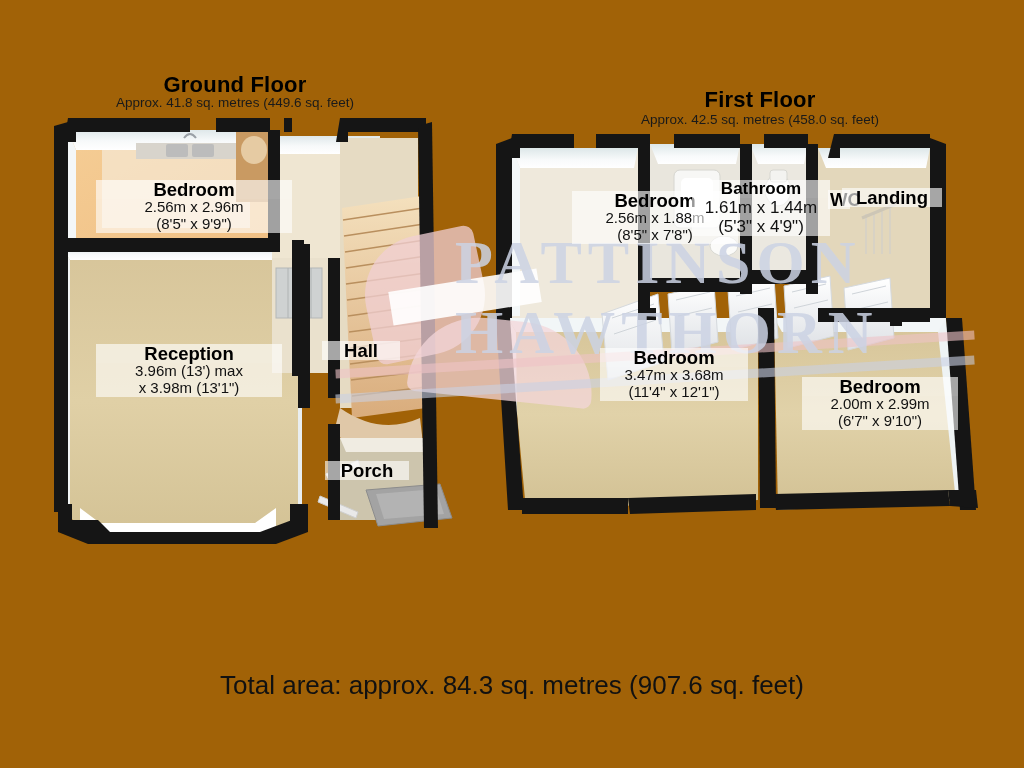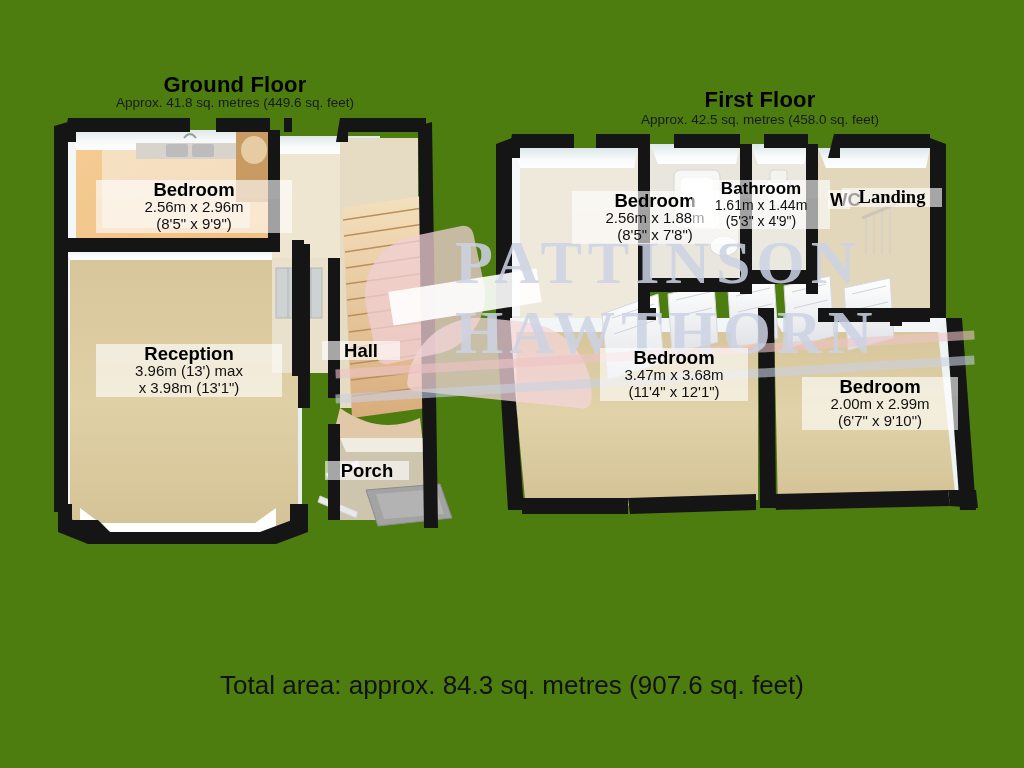--- a/index.html
+++ b/index.html
@@ -7,21 +7,21 @@
     margin: 0; padding: 0;
     width: 1024px; height: 768px;
     background: #ffffff;
     font-family: "Liberation Sans", sans-serif;
     overflow: hidden;
   }
   #page {
     position: relative;
     width: 1024px;
     height: 768px;
-    background: #4d7c0f;
+    background: #a16207;
   }
 
   
   .floor-title {
     position: absolute;
     text-align: center;
     font-weight: bold;
     font-size: 22px;
     color: #000;
     letter-spacing: 0.2px;
@@ -122,34 +122,34 @@
   }
   .room-label .rdim {
     display: block;
     font-size: 15px;
     color: #111;
     line-height: 1.12;
     background: rgba(255,255,255,0.60);
     padding: 0 2px;
   }
   .room-label.small .rname { font-size: 17px; }
-  .room-label.small .rdim  { font-size: 14px; }
+  .room-label.small .rdim  { font-size: 17px; }
   .room-label.plain .rname { font-size: 18.5px; }
 
   
   #lbl-kitchen   { left: 96px;  top: 180px; width: 196px; }
   #lbl-dining    { left: 252px; top: 150px; width: 130px; }
   #lbl-reception { left: 96px;  top: 344px; width: 186px; border-radius: 10px; }
   #lbl-hall      { left: 322px; top: 341px; width: 78px; }
   #lbl-porch     { left: 325px; top: 461px; width: 84px; }
 
   #lbl-bed1      { left: 572px; top: 191px; width: 166px; }
   #lbl-bath      { left: 692px; top: 180px; width: 138px; }
   #lbl-wc        { left: 820px; top: 190px; width: 30px; padding-left: 8px; }
-  #lbl-landing   { left: 842px; top: 188px; width: 100px; font-family: Liberation Serif, serif; }
+  #lbl-landing   { left: 842px; top: 188px; width: 100px; }
   #lbl-bed2      { left: 600px; top: 348px; width: 148px; }
   #lbl-bed3      { left: 802px; top: 377px; width: 156px; }
 </style>
 </head>
 <body>
 
 <div id="page">
 
   <div class="floor-title" id="gf-title">Ground Floor</div>
   <div class="floor-sub" id="gf-sub">Approx. 41.8 sq. metres (449.6 sq. feet)</div>

